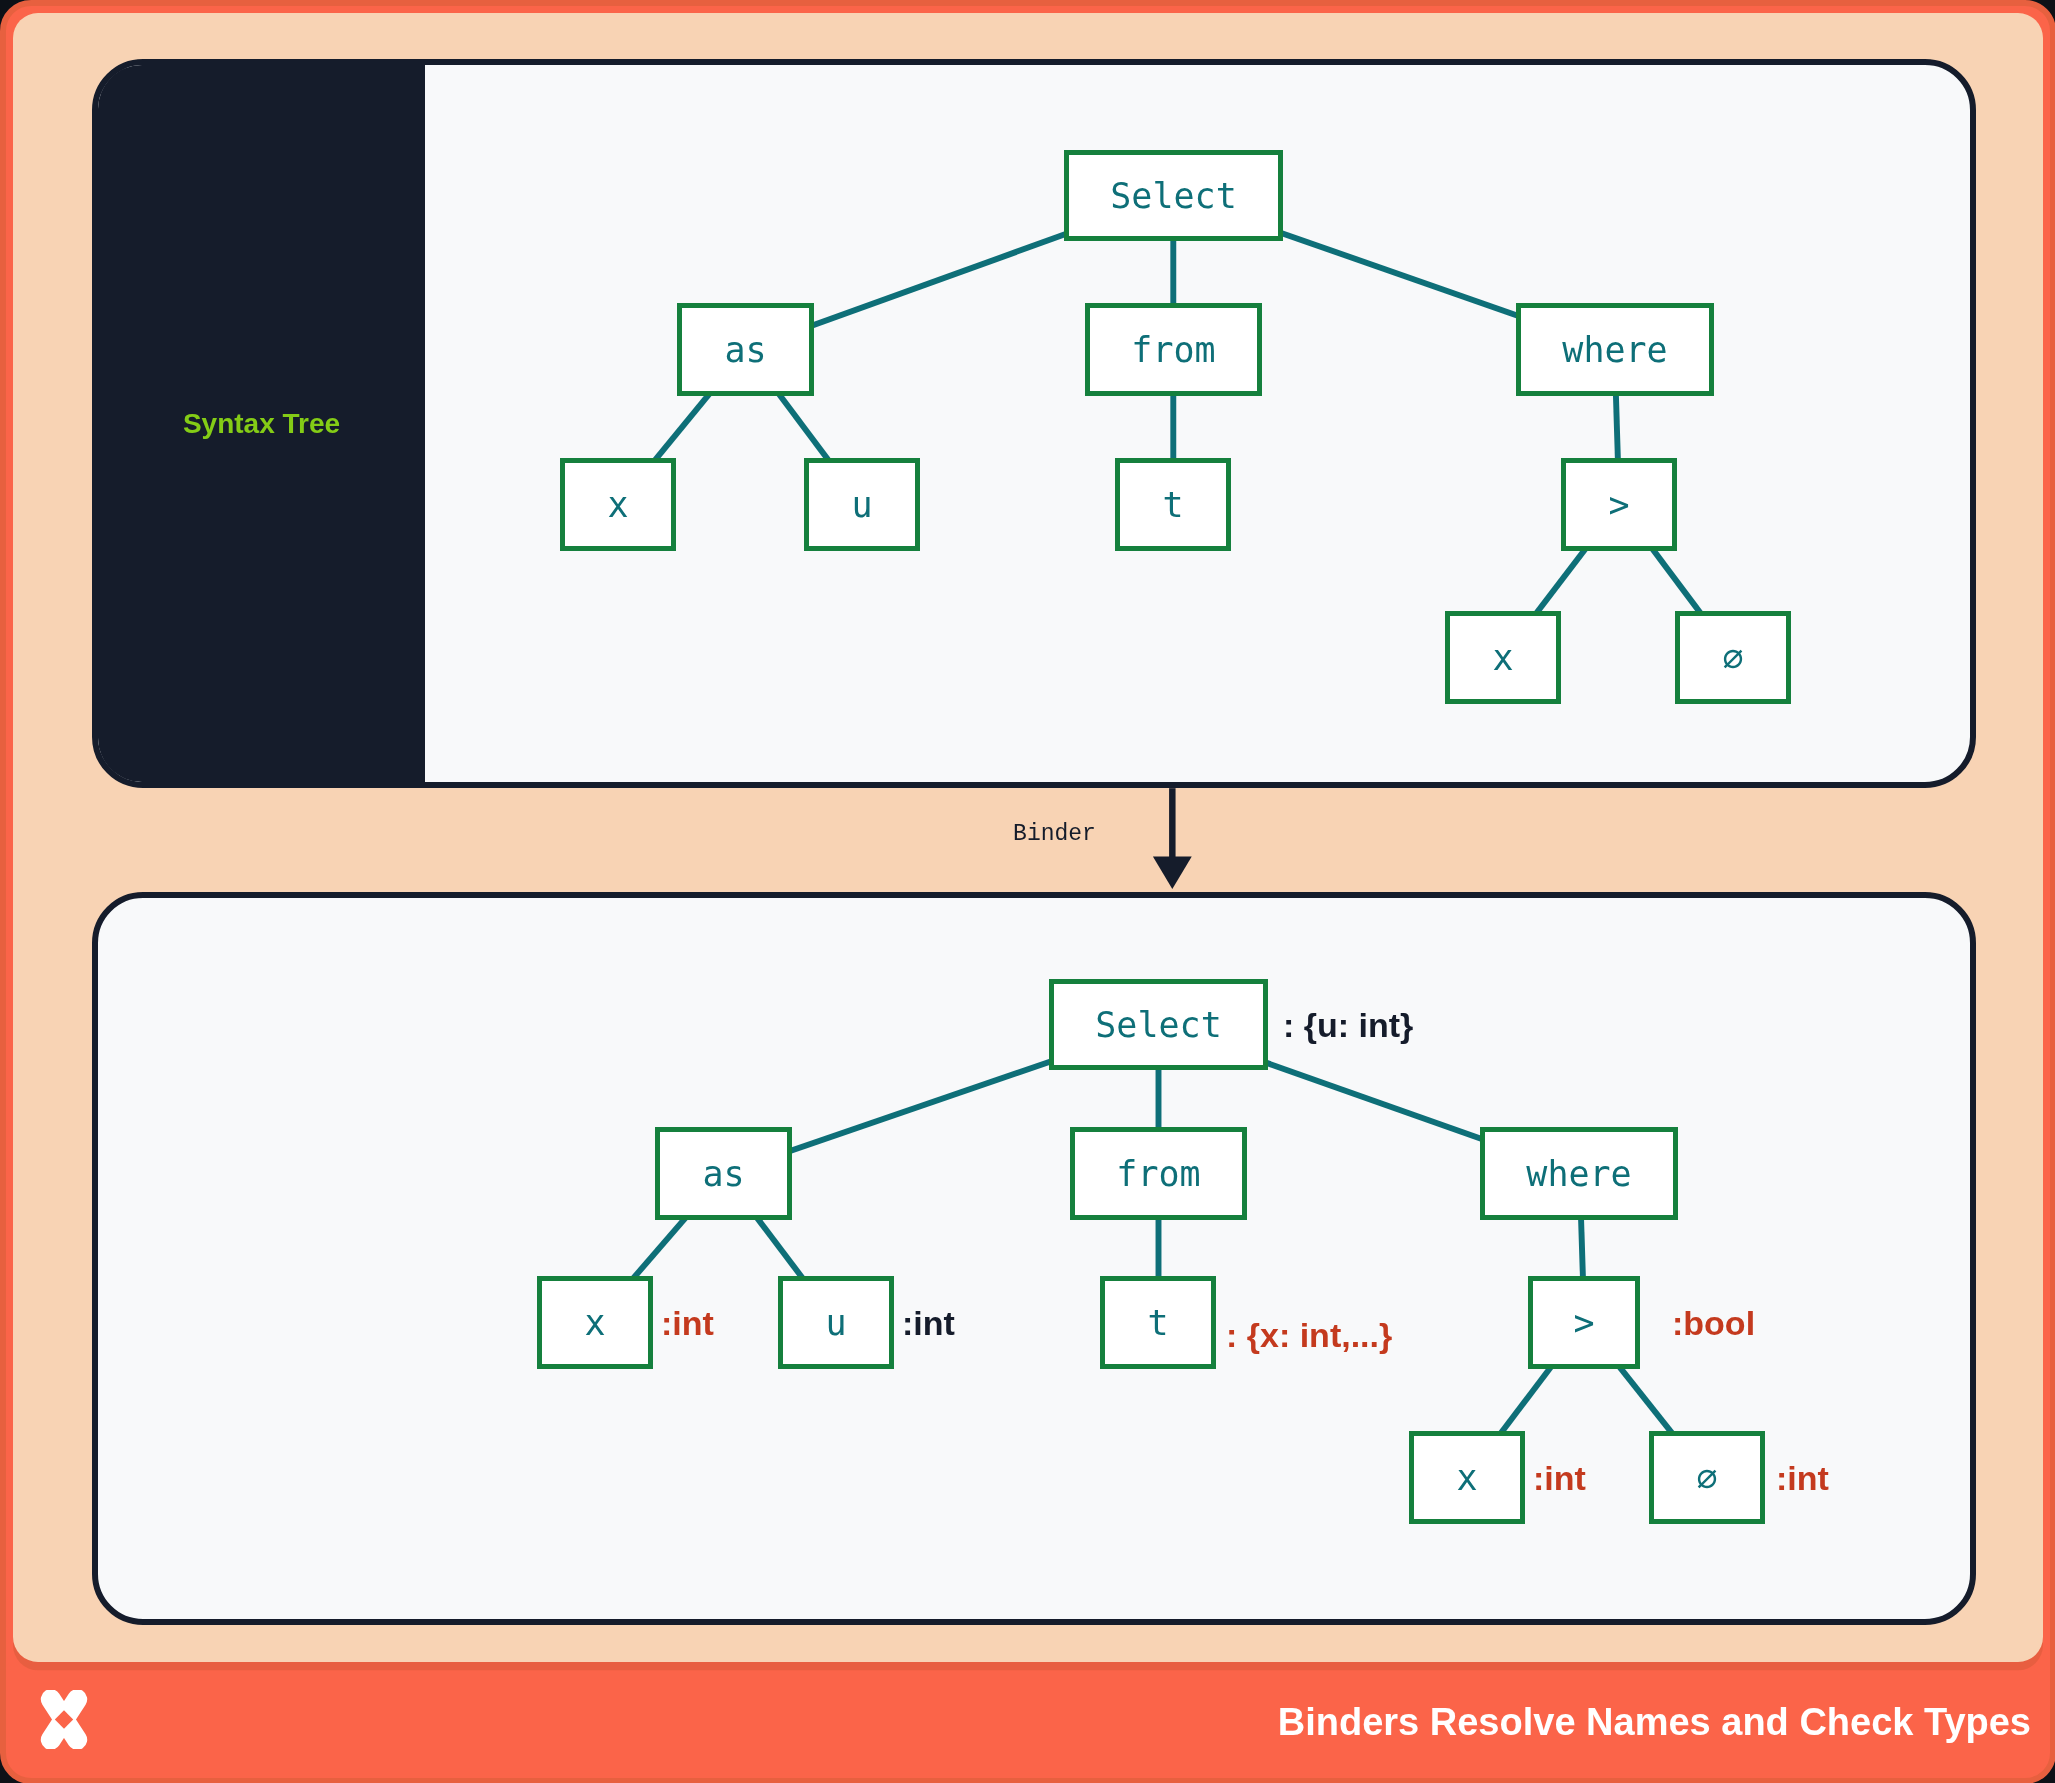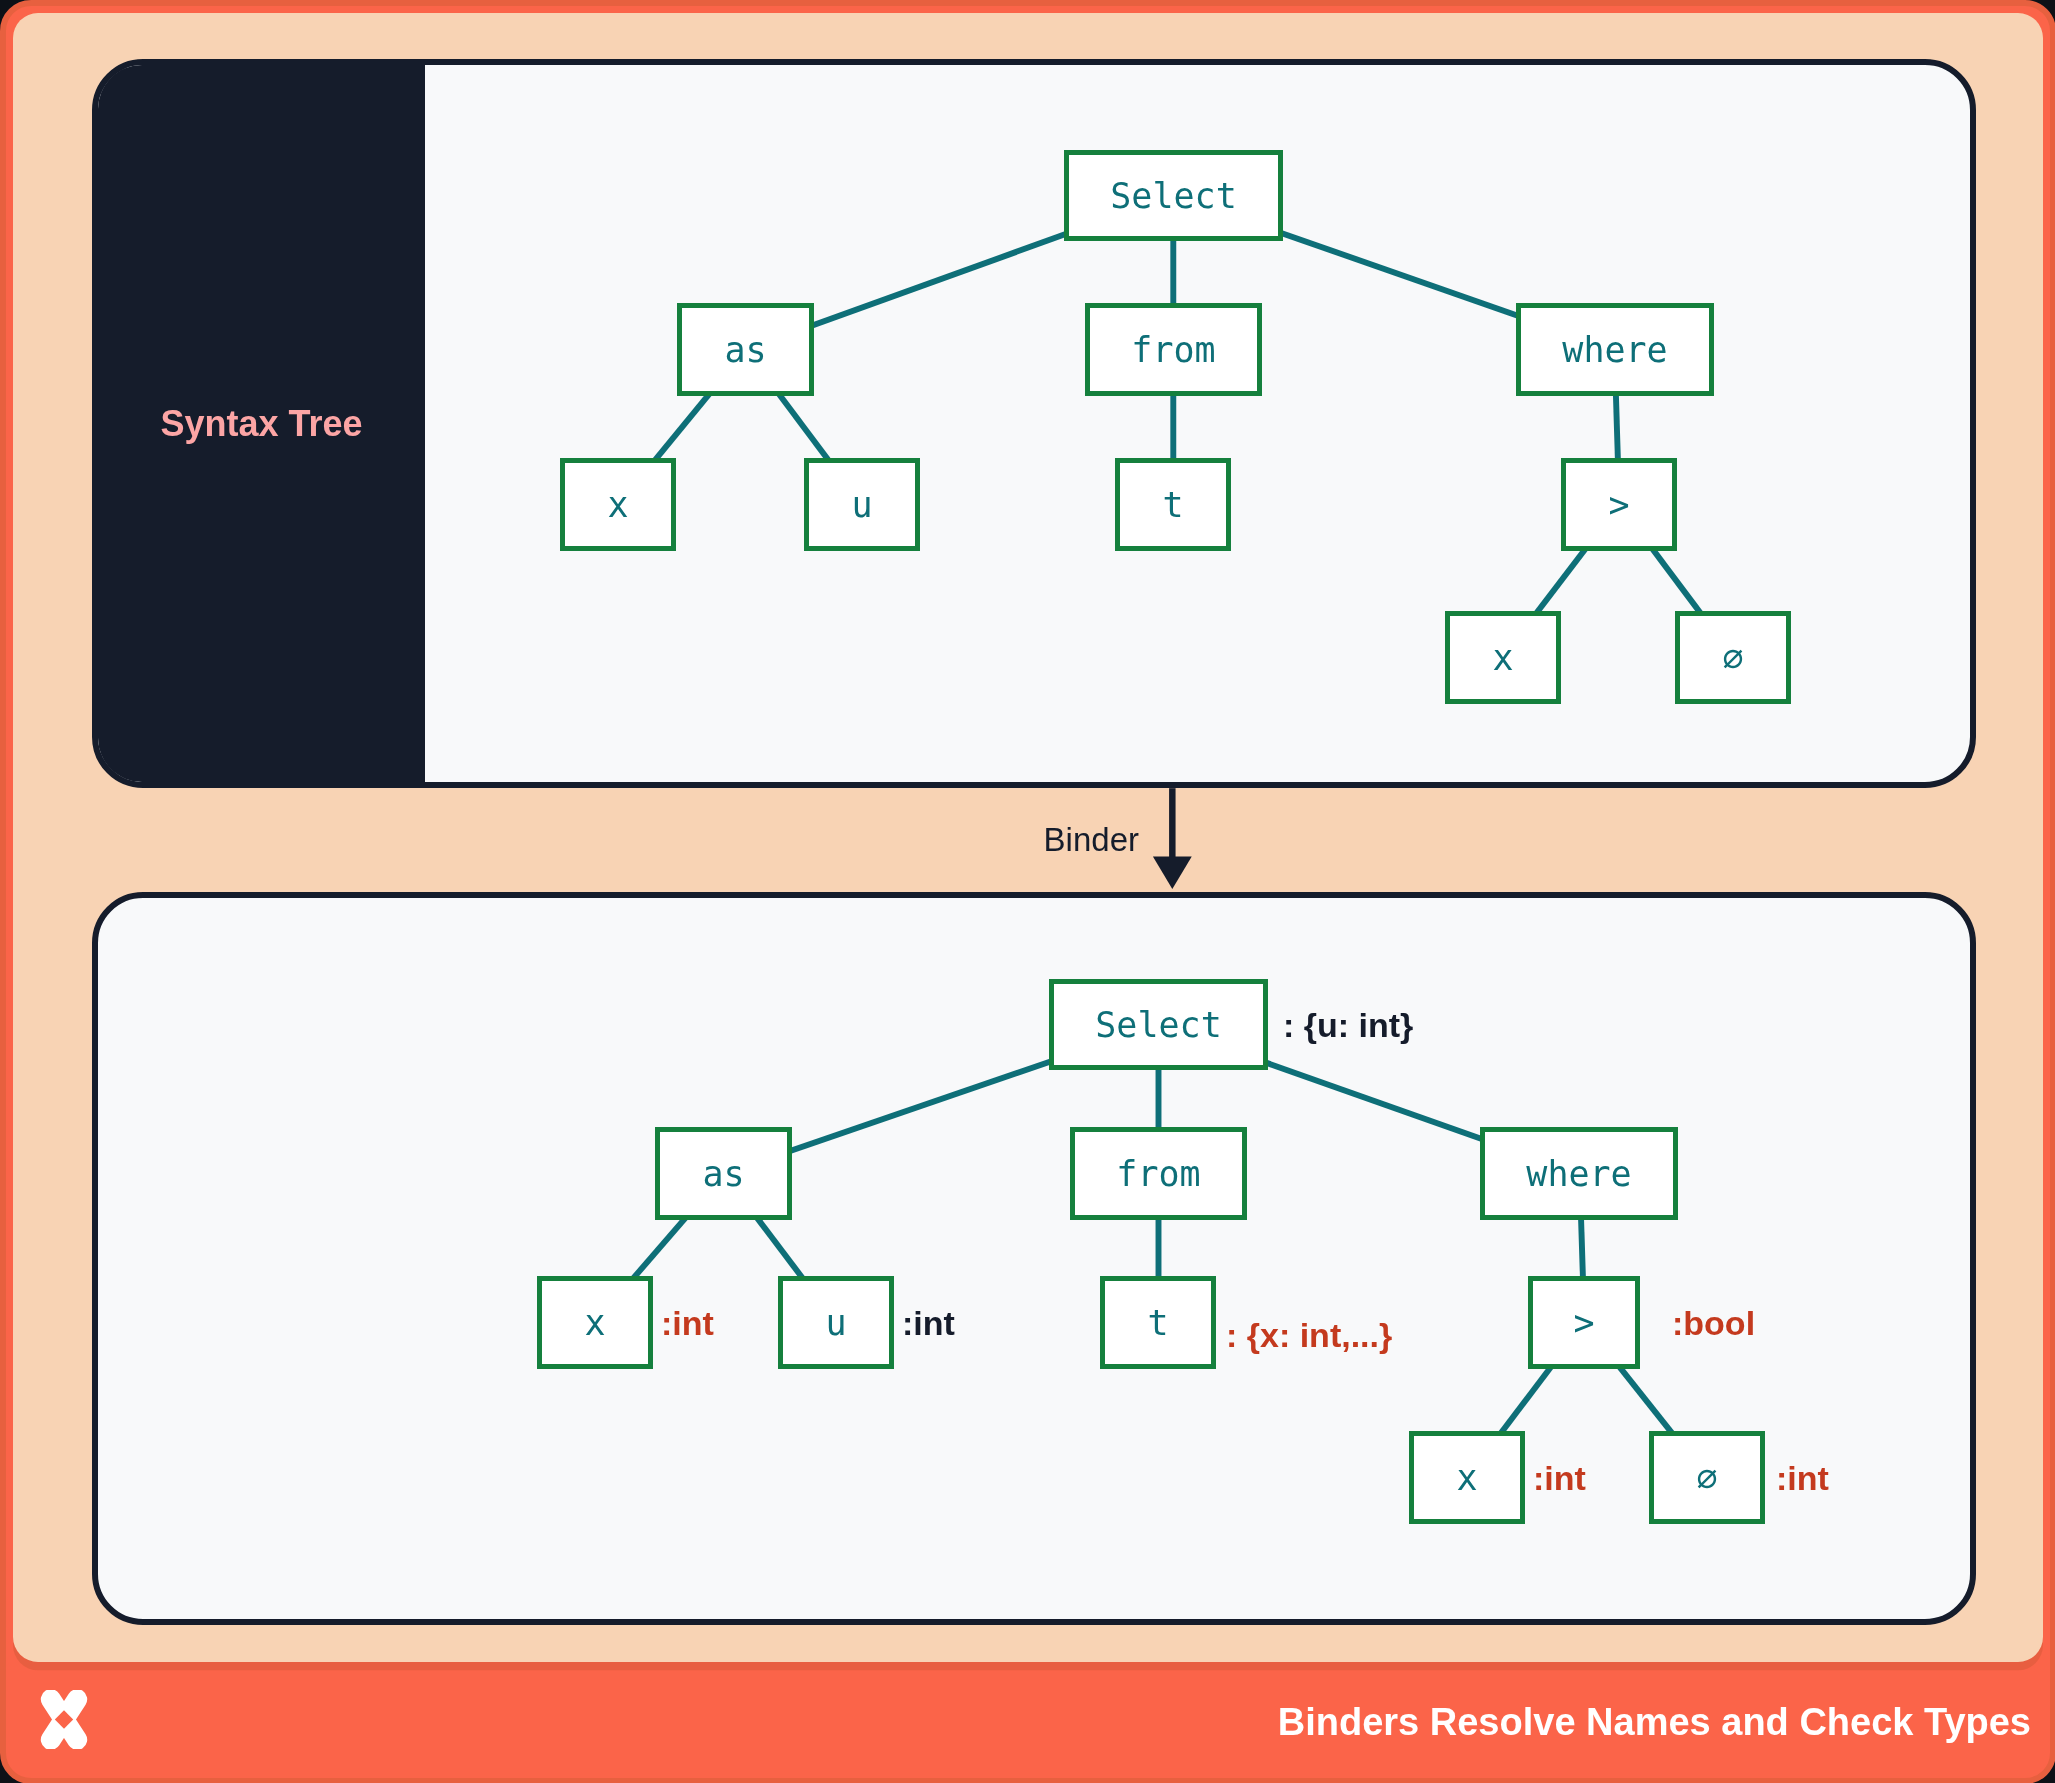--- a/index.html
+++ b/index.html
@@ -12,32 +12,32 @@
   #mat{position:absolute;left:13px;top:13px;width:2030px;height:1649px;background:#f8d3b4;
        border-radius:25px;box-shadow:0 8.3px 0 rgba(198,84,48,0.35);}
   
   .panel{position:absolute;left:92px;width:1884px;background:#f8f9fa;
          border:6px solid #151c2b;border-radius:51px;box-sizing:border-box;}
   #panel-top{top:59px;height:729px;}
   #panel-bottom{top:892px;height:733px;}
   .sidebar{position:absolute;left:0;top:0;width:327px;height:100%;background:#151c2b;
            border-radius:44px 0 0 44px;display:flex;flex-direction:column;
            align-items:center;justify-content:center;z-index:3;}
-  .sidebar-label{color:#fca5a5;font-size:36px;font-weight:bold;line-height:1.5;}
+  .sidebar-label{color:#84cc16;font-size:28px;font-weight:bold;line-height:1.5;}
   .edges{position:absolute;left:0;top:0;z-index:1;}
   .node{position:absolute;background:#ffffff;border:5px solid #15803d;box-sizing:border-box;
         display:flex;align-items:center;justify-content:center;z-index:2;
         font-family:"DejaVu Sans Mono",monospace;font-size:35px;color:#0e6f78;}
   .ann{position:absolute;transform:translateY(-50%);z-index:2;white-space:nowrap;
        font-family:Liberation Sans, sans-serif;font-size:34px;font-weight:bold;}
   .ann-red{color:#c43a1e;}
   .ann-navy{color:#151c2b;}
   #binder-arrow{position:absolute;left:1147px;top:788px;z-index:4;}
-  #binder-label{position:absolute;left:970px;top:821px;width:169px;text-align:right;
-                font-family:Liberation Sans, sans-serif;font-size:33px;color:#151c2b;z-index:4;}
+  #binder-label{position:absolute;left:970px;top:821px;width:169px;text-align:center;
+                font-family:Liberation Mono, monospace;font-size:23px;color:#151c2b;z-index:4;}
   #footer-logo{position:absolute;left:33px;top:1690px;z-index:4;}
   #footer-title{position:absolute;right:25px;top:1701px;color:#ffffff;
                 font-size:38px;font-weight:bold;z-index:4;}
 </style>
 </head>
 <body>
 
 <div id="canvas">
   <div id="frame"></div>
   <div id="mat"></div>

